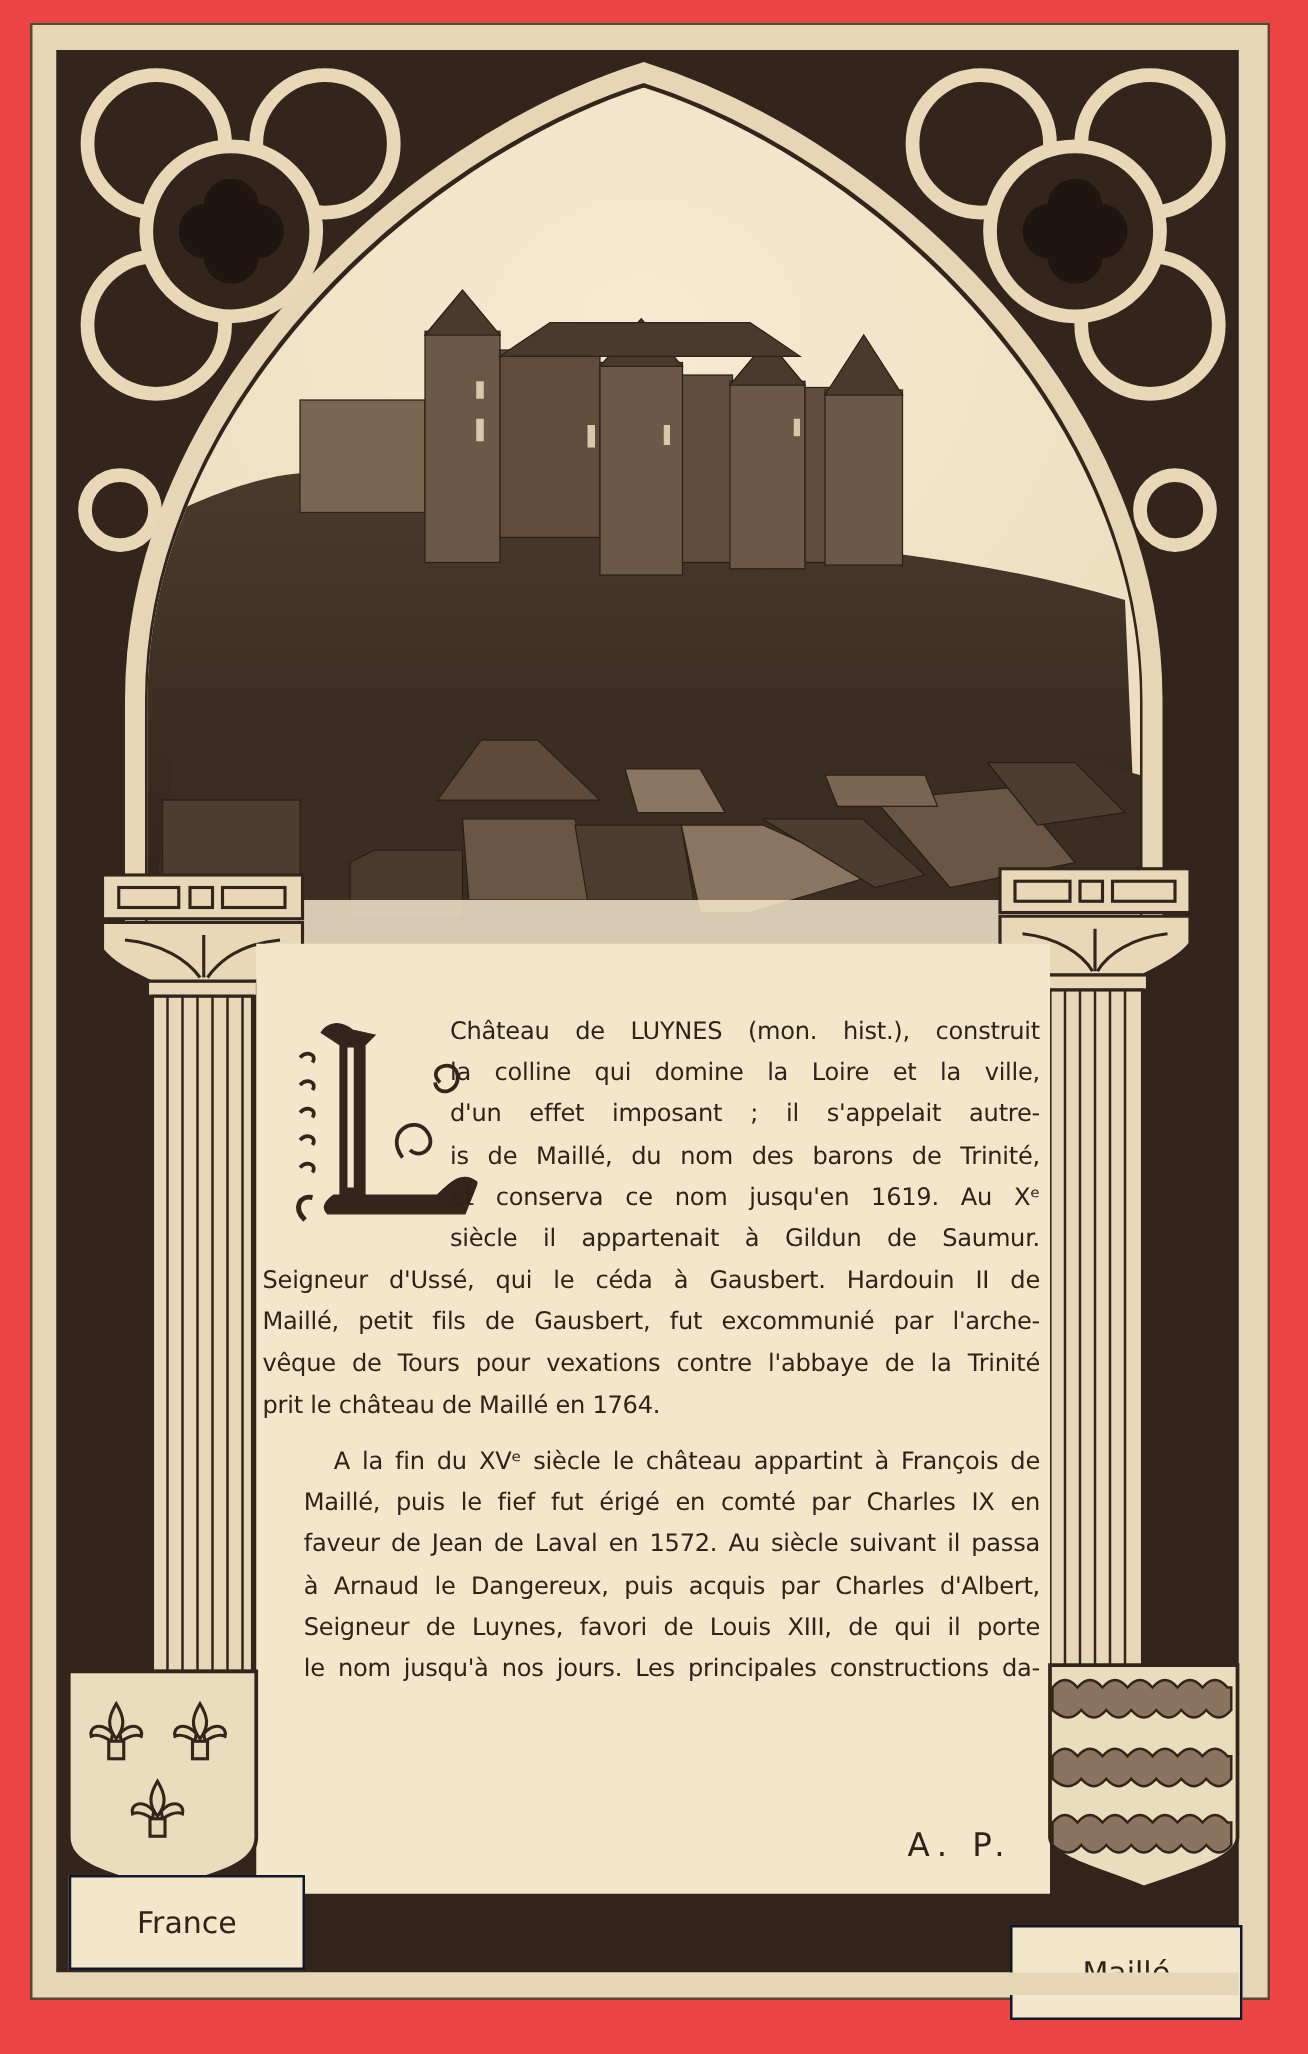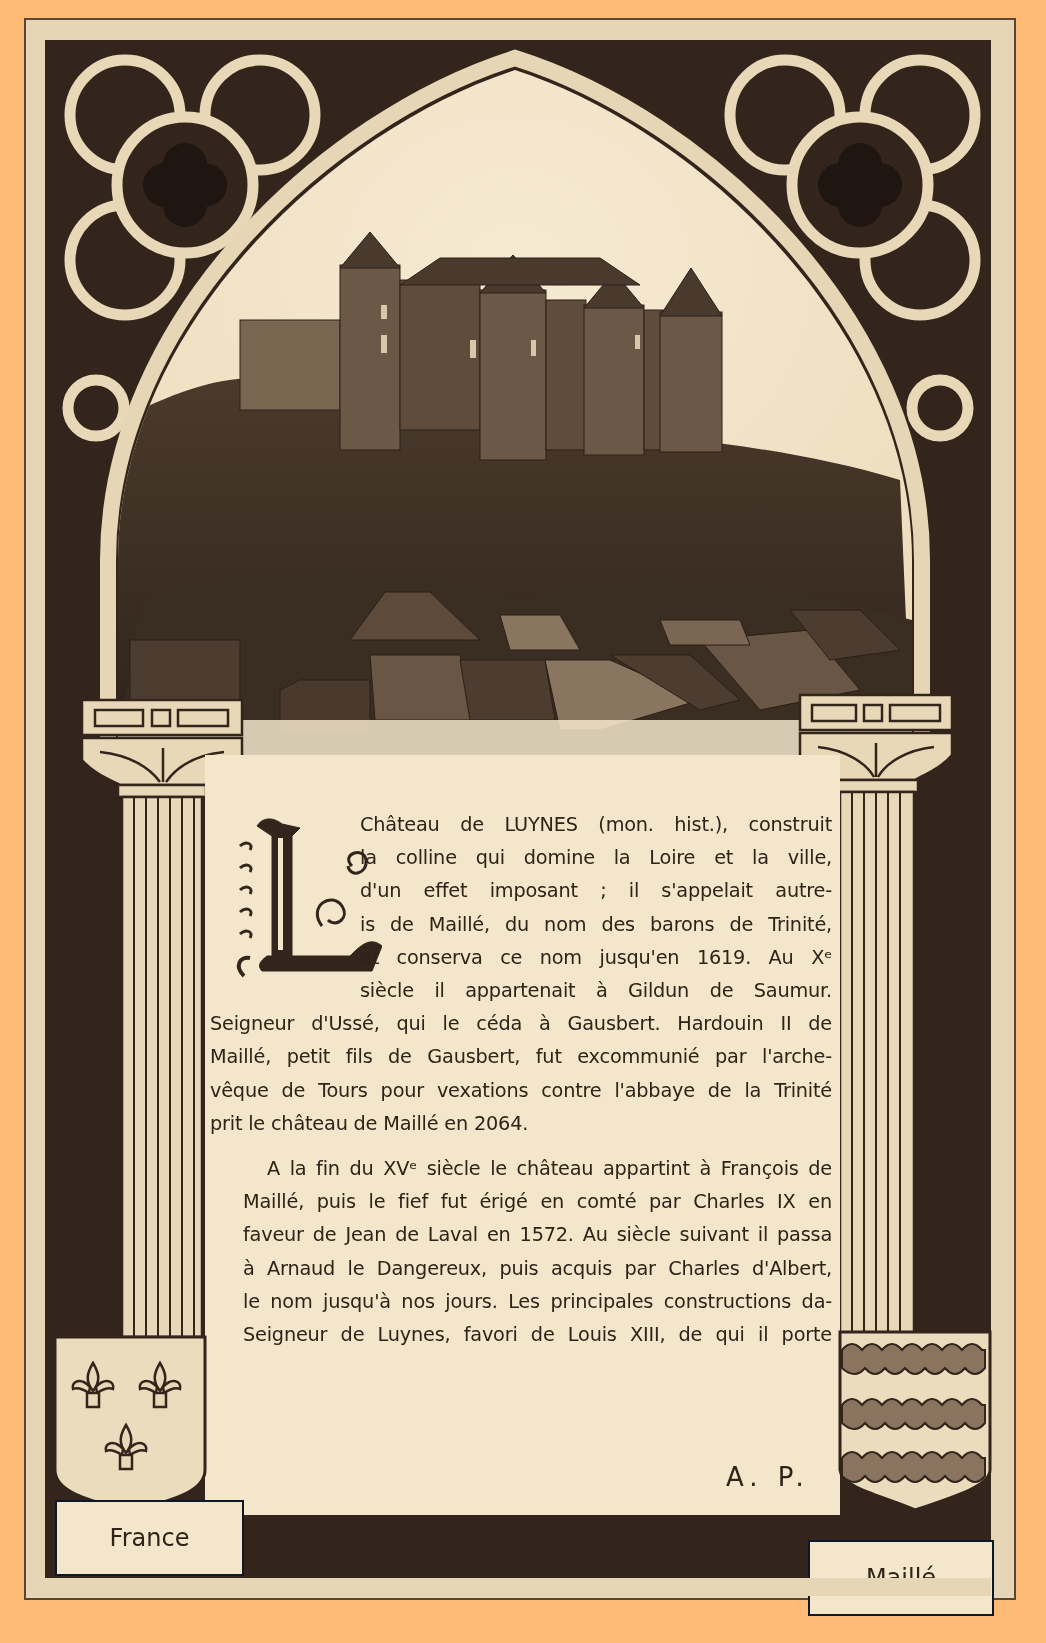--- a/index.html
+++ b/index.html
@@ -1,20 +1,20 @@
 <!DOCTYPE html>
 <html><head>
 <meta charset="utf-8">
 <style>
   html, body { margin: 0; padding: 0; }
   body {
     width: 1046px; height: 1643px; background: #efe2c6; position: relative; overflow: hidden;
     font-family: "Liberation Sans", "DejaVu Sans", sans-serif; color: #2f2218;
   }
-  .card { position: absolute; left: 0; top: 0; width: 1046px; height: 1643px; background: #fdba74; }
+  .card { position: absolute; left: 0; top: 0; width: 1046px; height: 1643px; background: #ef4444; }
   .outer-frame { position: absolute; left: 24px; top: 18px; width: 988px; height: 1578px;
     border: 2px solid #5a4634; background: #e6d6b6; }
   .dark-panel { position: absolute; left: 45px; top: 40px; width: 946px; height: 1538px; background: #33251c; }
   .bottom-bar { position: absolute; left: 45px; top: 1578px; width: 946px; height: 18px; background: #e6d6b6; }
   svg.deco { position: absolute; left: 0; top: 0; }
   .text-panel { position: absolute; left: 205px; top: 755px; width: 635px; height: 760px; background: #f3e6cb; }
   .body-text { position: absolute; left: 210px; top: 808px; width: 622px; font-size: 19.3px; line-height: 33.2px;
     color: #2f2218; text-align: justify; font-family: "DejaVu Sans", sans-serif; letter-spacing: -0.2px; }
   .line { display: block; white-space: nowrap; text-align: justify; text-align-last: justify; }
   .line.last { text-align-last: left; }
@@ -224,29 +224,29 @@
     <div>
       <span class="line indent-2">Château de LUYNES (mon. hist.), construit</span>
       <span class="line indent-2">la colline qui domine la Loire et la ville,</span>
       <span class="line indent-2">d'un effet imposant ; il s'appelait autre-</span>
       <span class="line indent-2">is de Maillé, du nom des barons de Trinité,</span>
       <span class="line indent-2">et conserva ce nom jusqu'en 1619. Au Xᵉ</span>
       <span class="line indent-2">siècle il appartenait à Gildun de Saumur.</span>
       <span class="line">Seigneur d'Ussé, qui le céda à Gausbert. Hardouin II de</span>
       <span class="line">Maillé, petit fils de Gausbert, fut excommunié par l'arche-</span>
       <span class="line">vêque de Tours pour vexations contre l'abbaye de la Trinité</span>
-      <span class="line last">prit le château de Maillé en 2064.</span>
+      <span class="line last">prit le château de Maillé en 1764.</span>
     </div>
     <div class="para2">
       <span class="line first-indent">A la fin du XVᵉ siècle le château appartint à François de</span>
       <span class="line">Maillé, puis le fief fut érigé en comté par Charles IX en</span>
       <span class="line">faveur de Jean de Laval en 1572. Au siècle suivant il passa</span>
       <span class="line">à Arnaud le Dangereux, puis acquis par Charles d'Albert,</span>
+      <span class="line">Seigneur de Luynes, favori de Louis XIII, de qui il porte</span>
       <span class="line">le nom jusqu'à nos jours. Les principales constructions da-</span>
-      <span class="line">Seigneur de Luynes, favori de Louis XIII, de qui il porte</span>
     </div>
   </div>
 
   <div class="signature">A. P.</div>
 
   <div class="label-box label-france">
     <span>France</span>
   </div>
   <div class="label-box label-maille">
     <span>Maillé</span>

